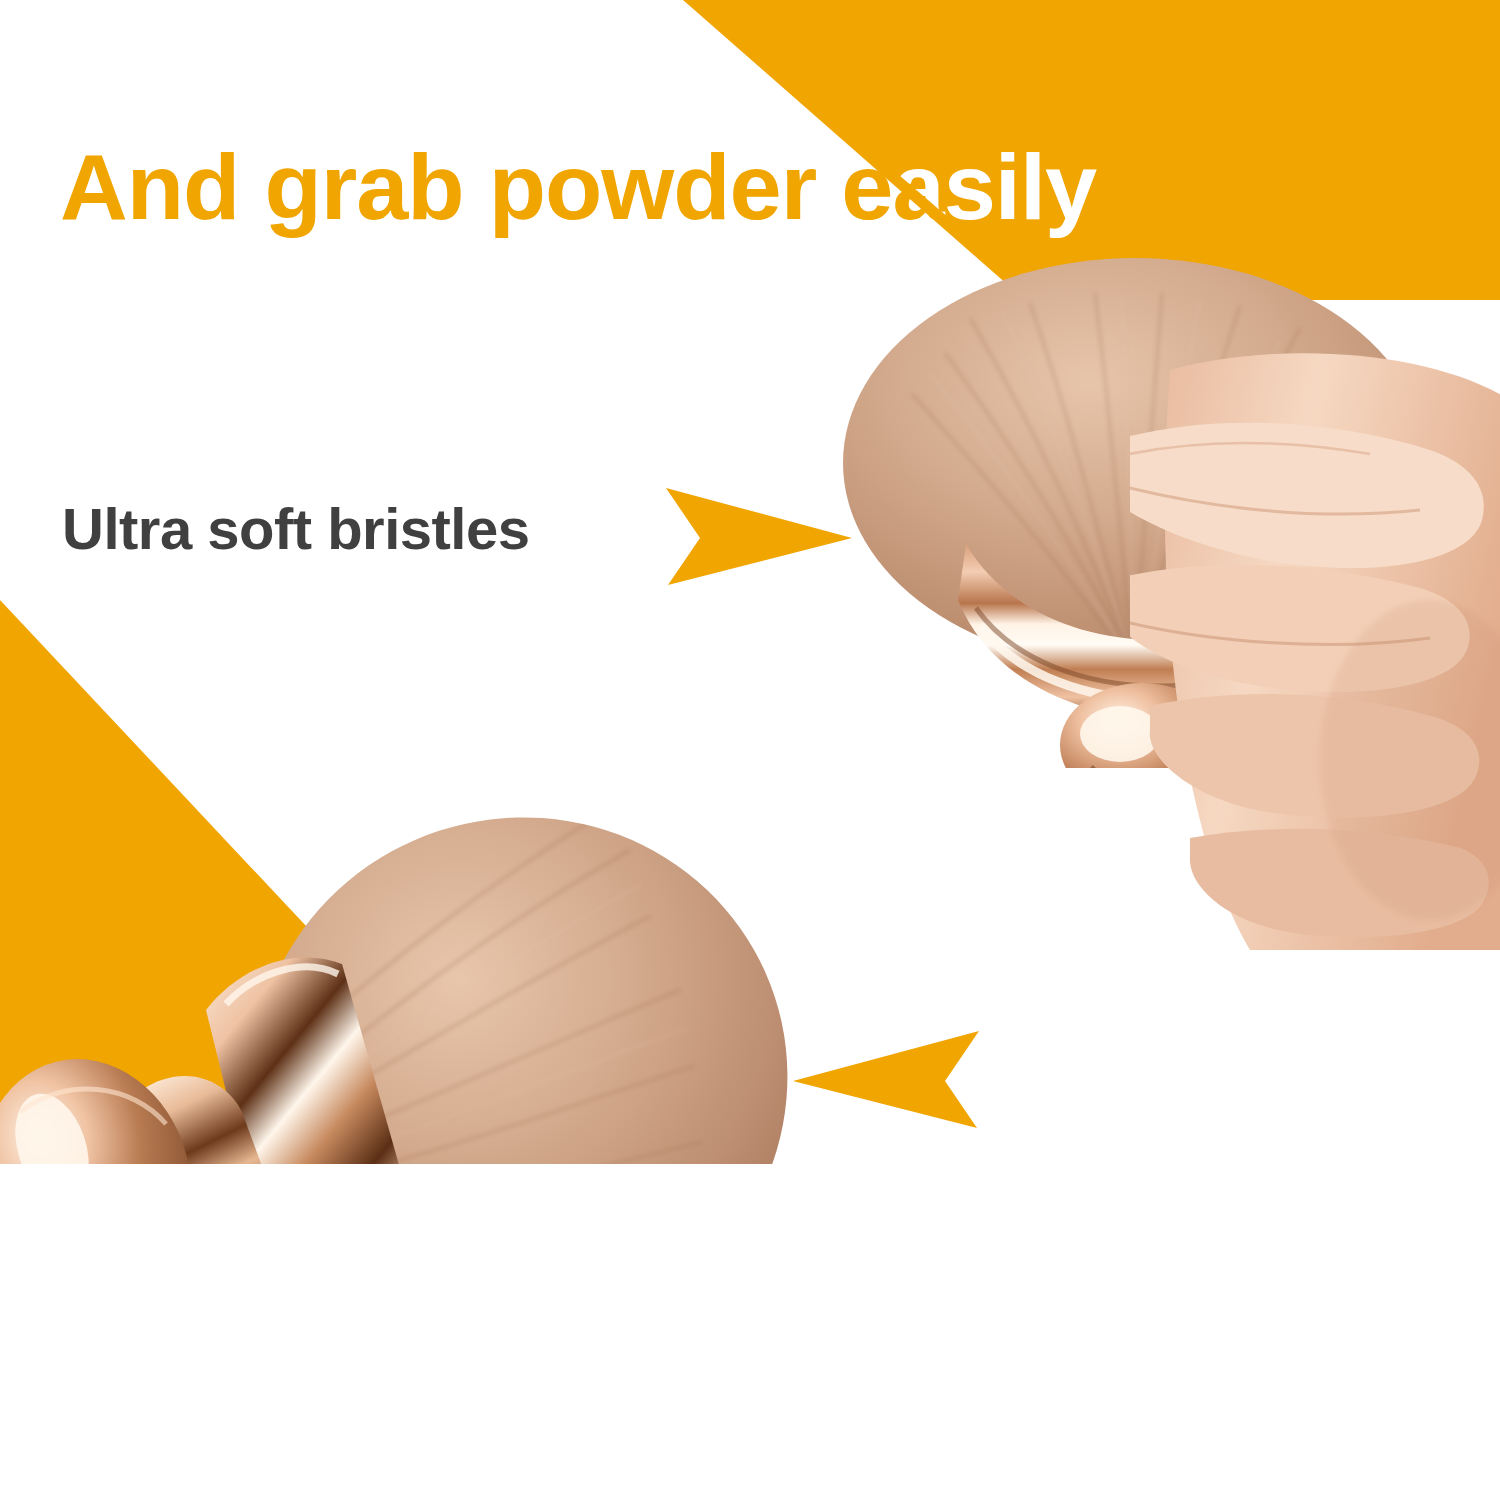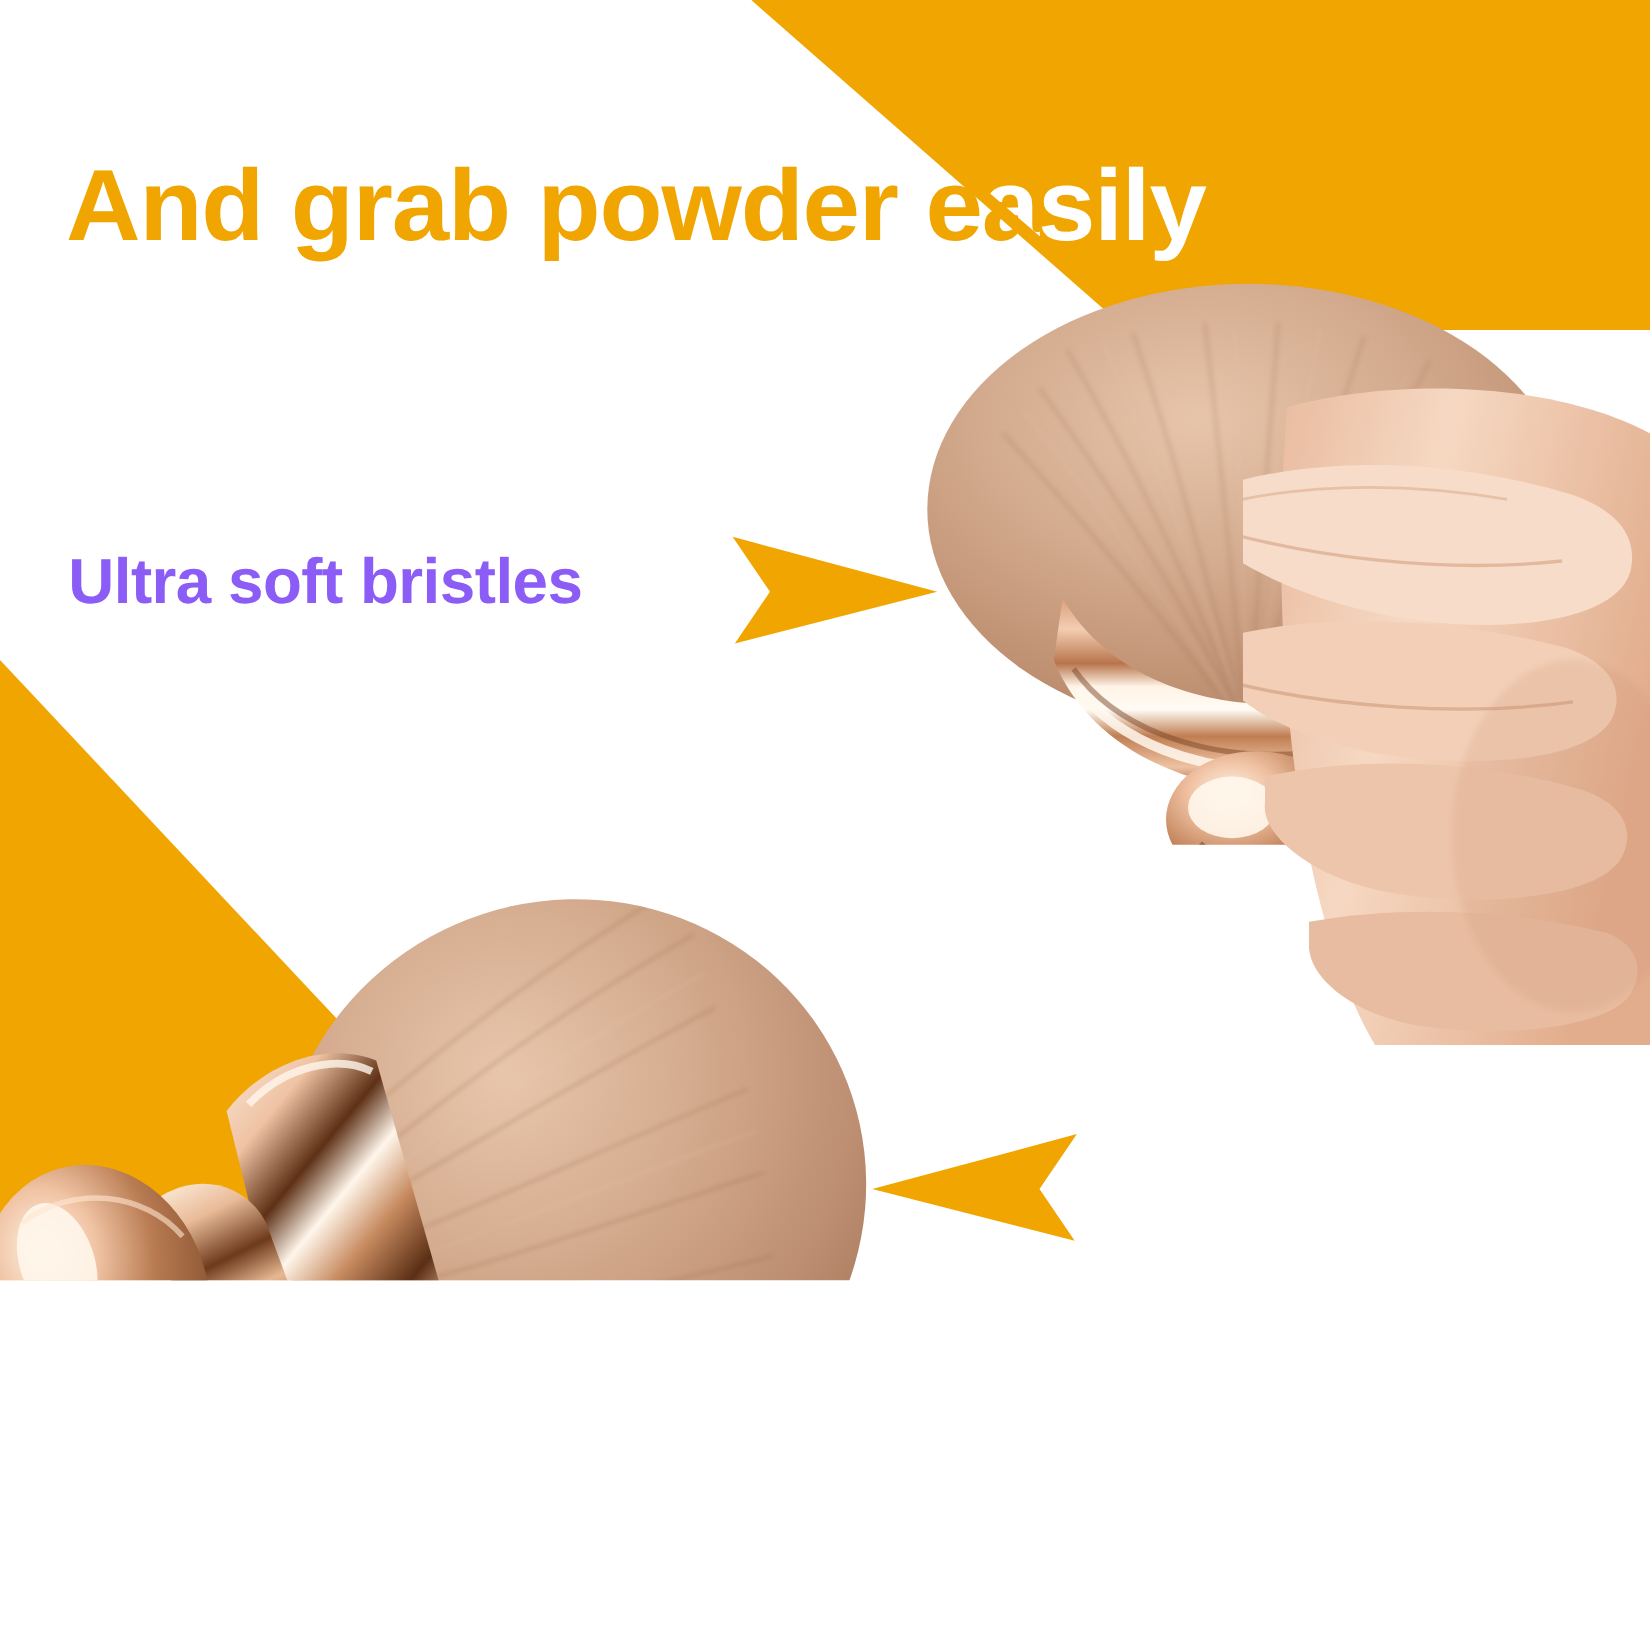--- a/index.html
+++ b/index.html
@@ -61,21 +61,21 @@
   }
   
   .headline-knock {
     color: #ffffff;
     clip-path: polygon(623px -132px, 1260px -132px, 1260px 168px, 965px 168px);
   }
 
   
   .callout {
     position: absolute;
-    color: #8b5cf6;
+    color: #404040;
     font-weight: bold;
     white-space: nowrap;
   }
   #label-bristles {
     left: 62px;
     top: 495px;
     font-size: 58px;
     letter-spacing: -0.5px;
   }
   #label-fibers {

